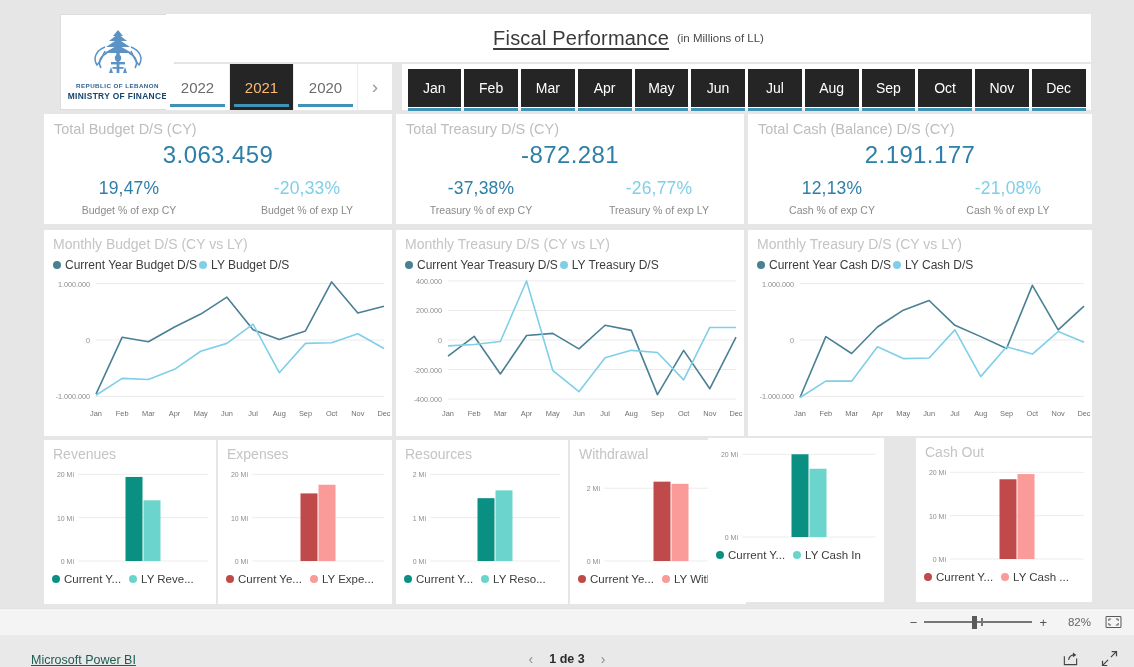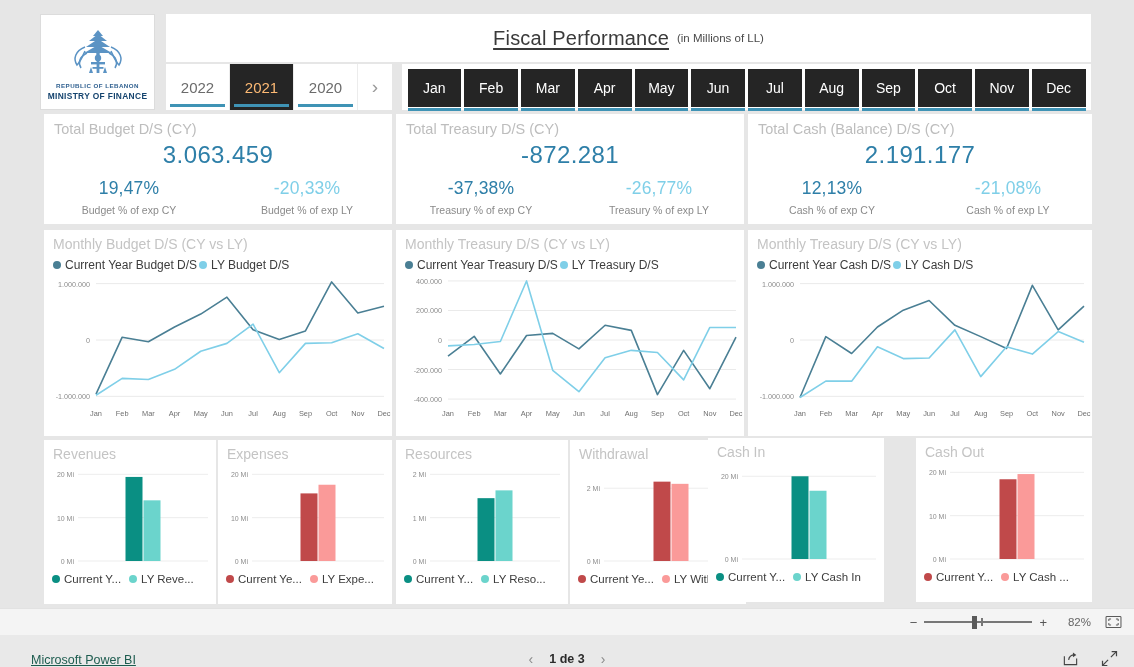--- a/index.html
+++ b/index.html
@@ -15,21 +15,21 @@
   .canvas {
     position: absolute; left: 40px; top: 0px;
     width: 1056px; height: 608px;
     background: #e6e6e6;
   }
 
   .tile { position: absolute; background: #fff; }
 
   
   .logo-tile {
-    left: 0; top: 14px; width: 115px; height: 96px;
+    left: 20px; top: 14px; width: 115px; height: 96px;
     border: 1px solid #dcdcdc;
     display: flex; flex-direction: column; align-items: center; justify-content: center;
     padding-top: 4px;
   }
   .logo-emblem { width: 62px; height: 52px; }
   .logo-line1 {
     font-size: 6.2px; letter-spacing: .45px; color: #2e5f8f;
     font-weight: 700; margin-top: 3px; white-space: nowrap;
   }
   .logo-line2 {
@@ -448,21 +448,20 @@
           <span>Current Ye...</span>
         </span>
         <span class="lgd">
           <span class="dot" style="background:#fa9a99"></span>
           <span>LY With...</span>
         </span>
       </div>
     </div>
 
     <div class="tile bc" style="left:668px;width:176px;top:438px;height:164px">
-      <div class="bc-title">Cash In</div>
       <svg class="bc-plot" viewBox="0 0 176 105">
           <line x1="34" y1="99" x2="168" y2="99" stroke="#ededed" stroke-width="1"></line>
           <text x="30" y="102" text-anchor="end" font-size="7" fill="#8d8d8d" font-family="&quot;Liberation Sans&quot;, sans-serif">0 Mi</text>
           <line x1="34" y1="16.27272727272728" x2="168" y2="16.27272727272728" stroke="#ededed" stroke-width="1"></line>
           <text x="30" y="19.27272727272728" text-anchor="end" font-size="7" fill="#8d8d8d" font-family="&quot;Liberation Sans&quot;, sans-serif">20 Mi</text>
           <rect x="83.5" y="16.27272727272728" width="17" height="82.72727272727272" fill="#0a8f83"></rect>
           <rect x="101.5" y="30.75" width="17" height="68.25" fill="#6bd4cc"></rect>
         </svg>
       <div class="bc-legend">
         <span class="lgd">

